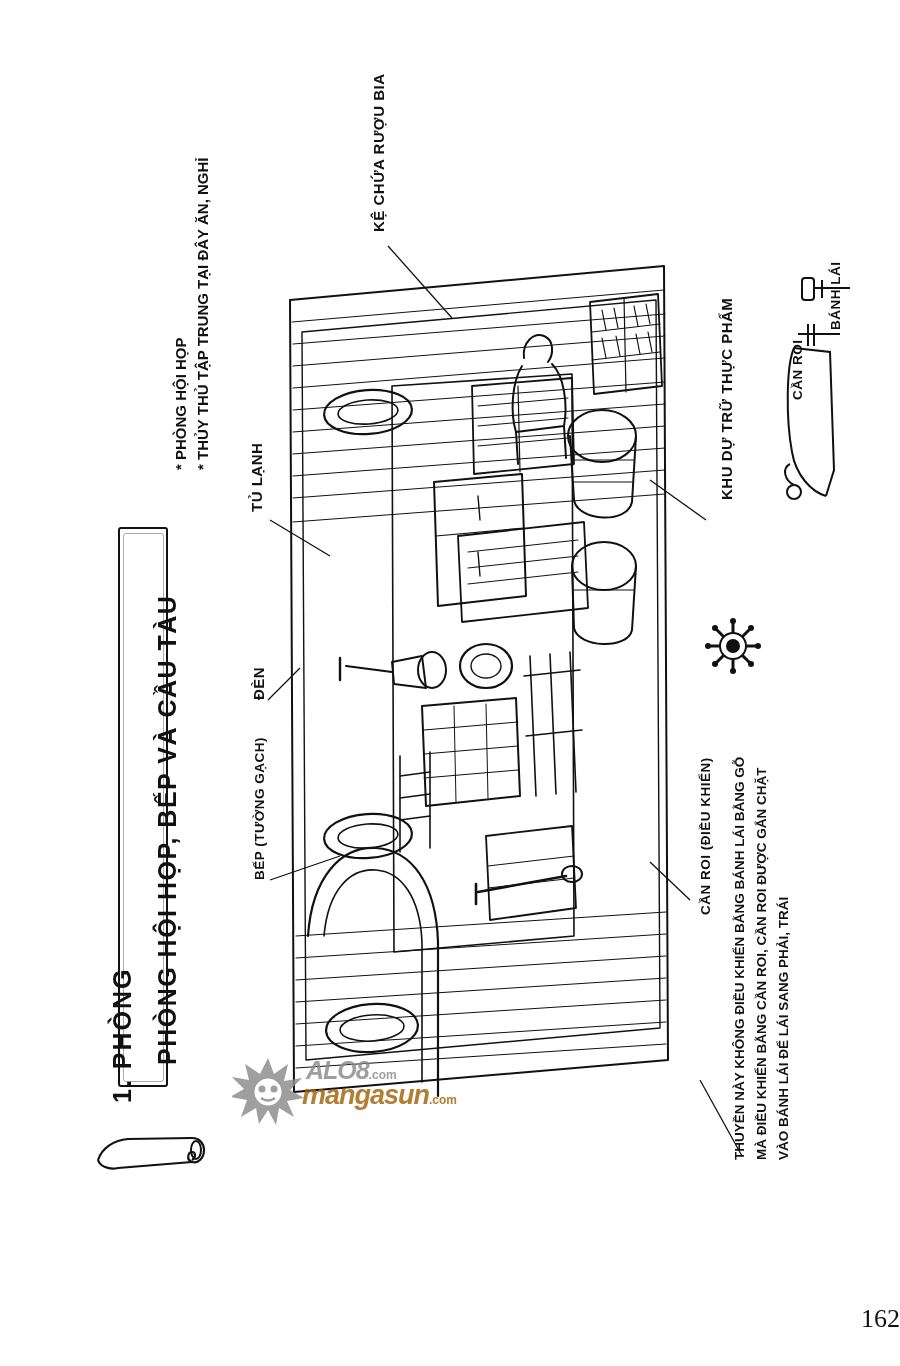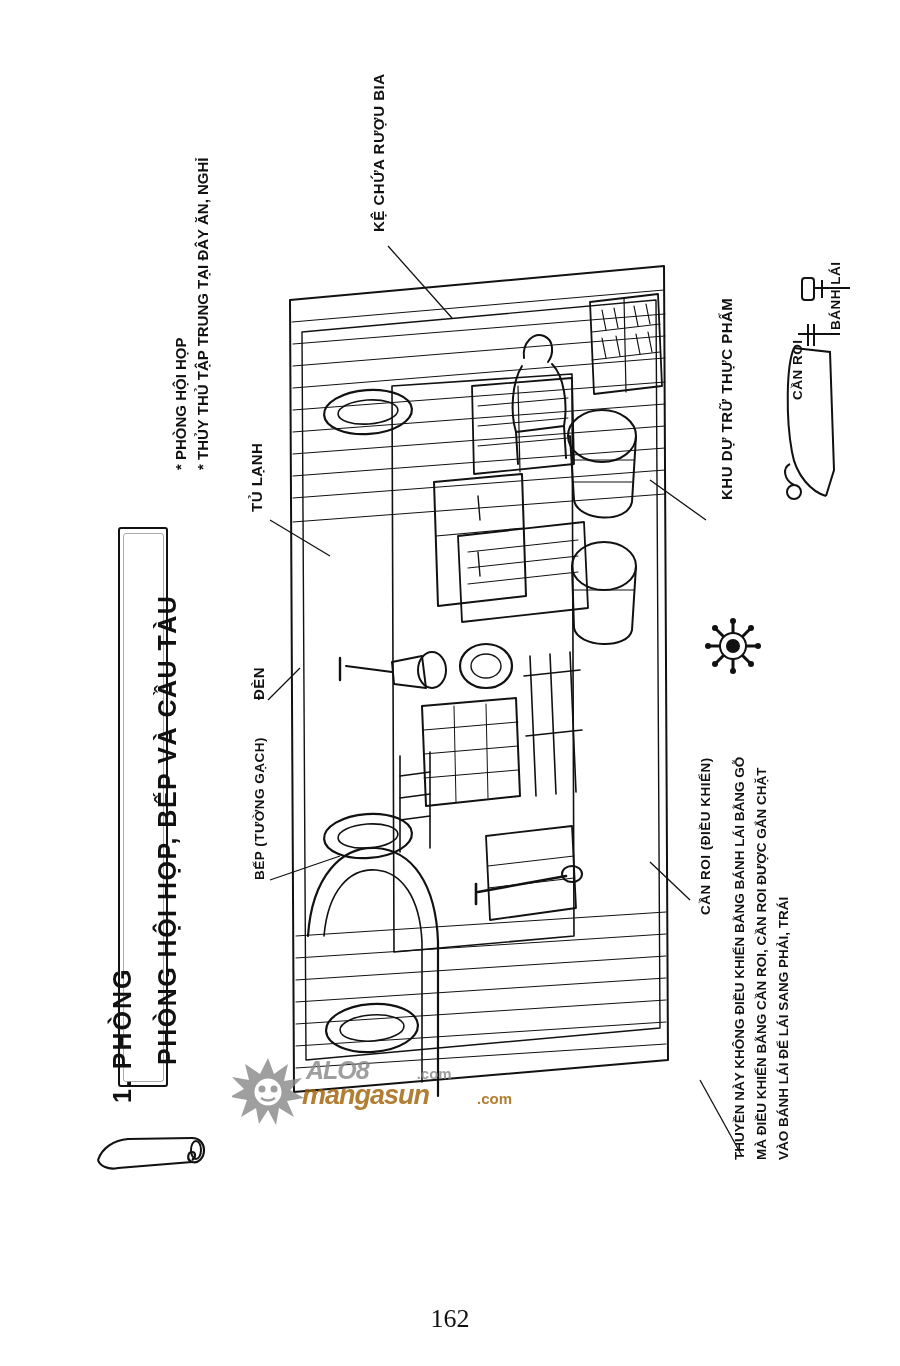--- a/index.html
+++ b/index.html
@@ -98,21 +98,21 @@
     top: 236px;
     width: 410px;
     height: 880px;
   }
 
   .page-number {
     position: absolute;
     left: 0;
     right: 0;
     top: 1304px;
-    text-align: center;
+    text-align: right;
     font-size: 26px;
     font-family: "Liberation Serif", serif;
     color: #111;
   }
 
   
   .watermark {
     position: absolute;
     left: 232px;
     top: 1052px;
@@ -134,24 +134,23 @@
     position: absolute;
     left: 70px;
     top: 28px;
     font-size: 27px;
     font-weight: 700;
     font-style: italic;
     color: #a16207;
     letter-spacing: -1px;
   }
   .wm-sm {
-    font-size: 15px;
+    font-size: 12px;
     font-style: normal;
     letter-spacing: 0;
-    margin-left: 48px;
   }
 
   .ship-wheel {
     position: absolute;
     left: 705px;
     top: 618px;
     width: 56px;
     height: 56px;
   }
 

